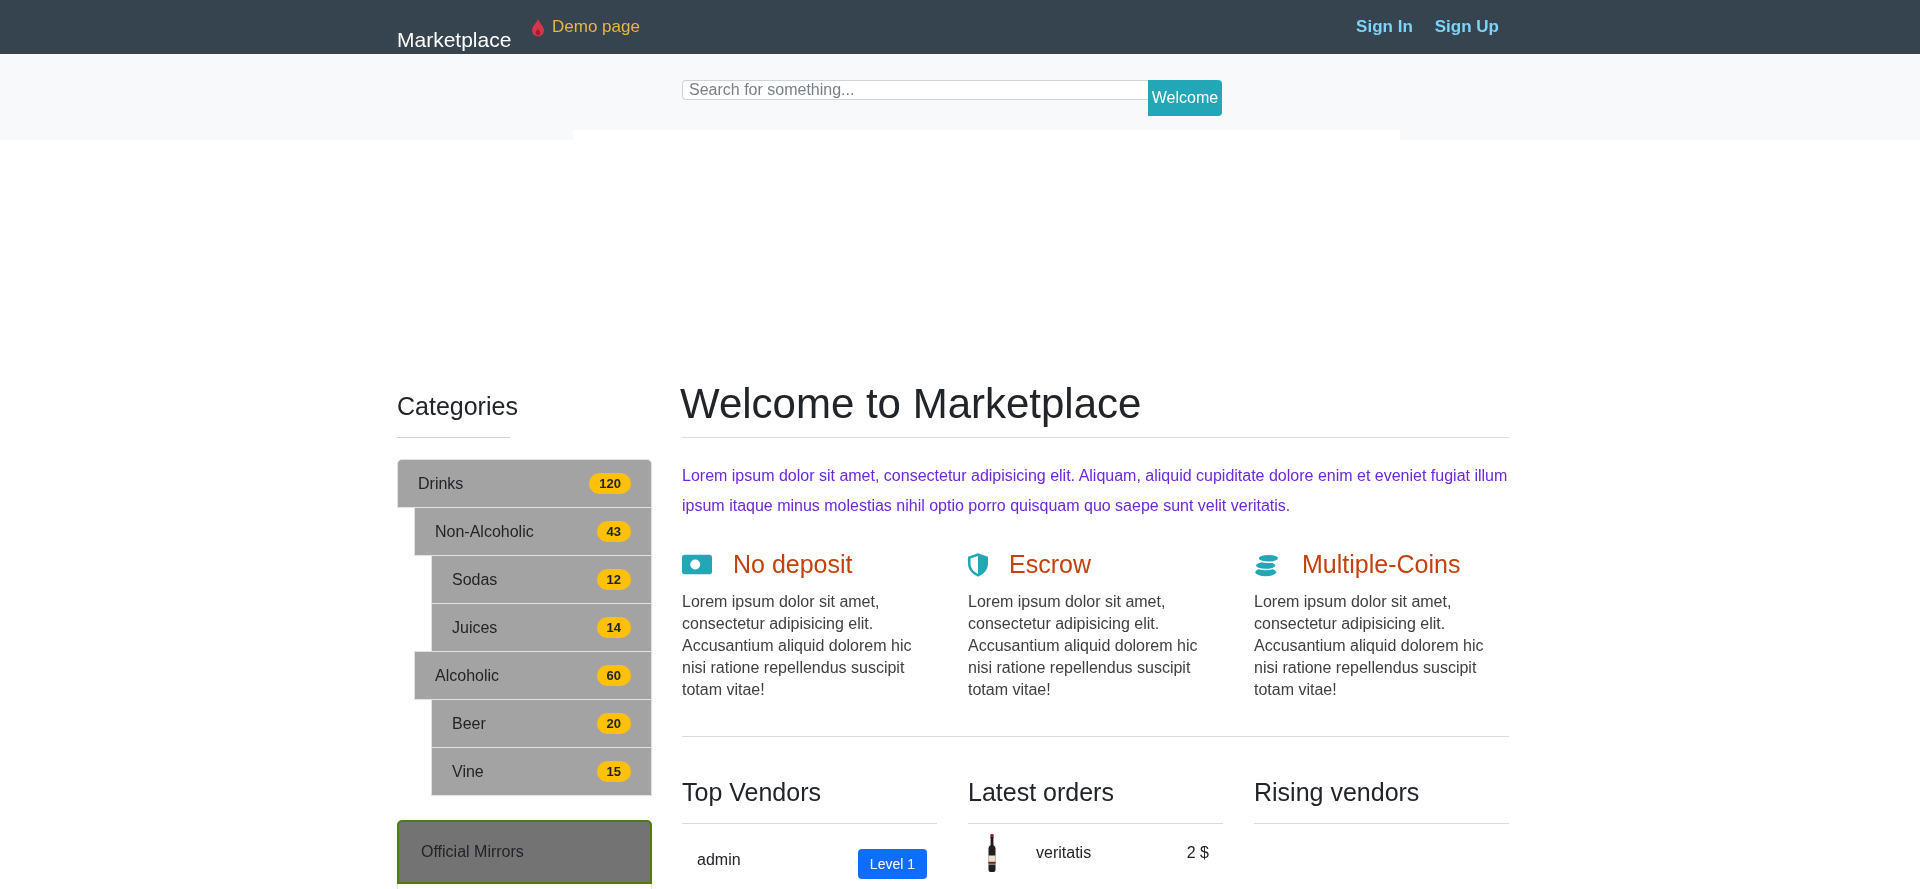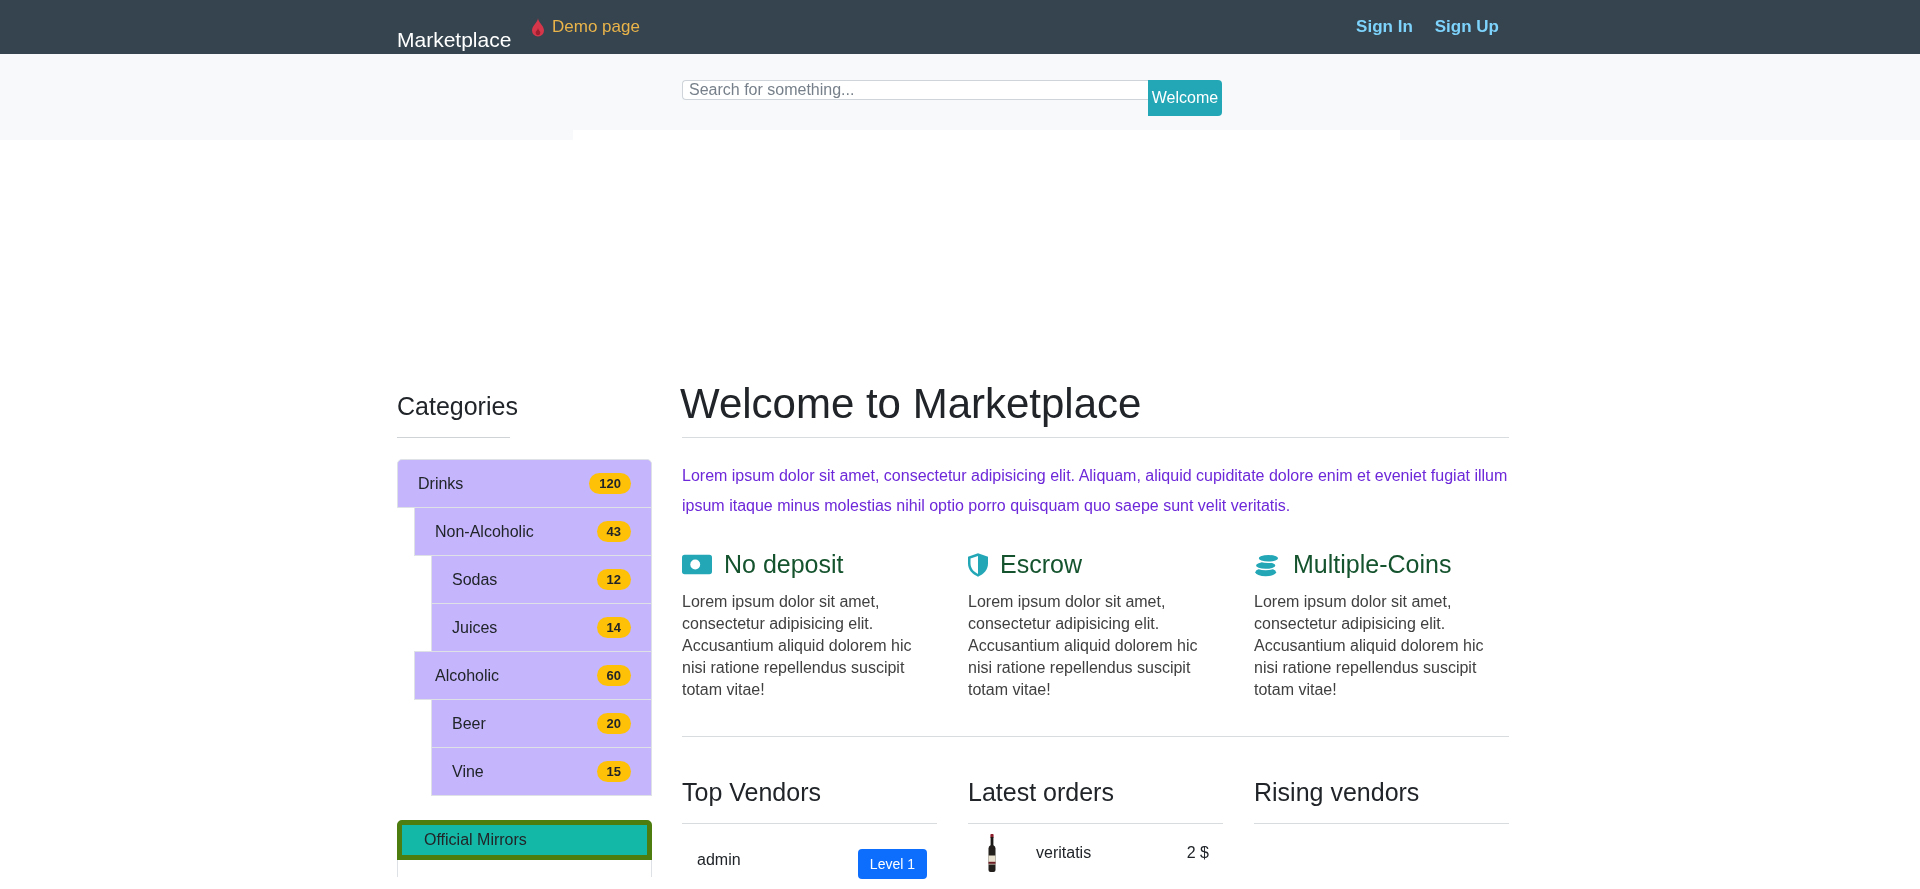--- a/index.html
+++ b/index.html
@@ -25,42 +25,42 @@
     font-family:"Liberation Sans", sans-serif; background:#fff; }
   .search-input::placeholder { color:#77808a; }
   .search-btn { width:74px; height:36px; background:#23a7b7; color:#fff; border:none;
     border-radius:0 4px 4px 0; font-size:16px; cursor:pointer; font-family:"Liberation Sans", sans-serif; }
 
   
   .side-title { position:absolute; left:397px; top:392px; font-size:25px; font-weight:400; color:#212529; }
   .side-hr { position:absolute; left:397px; top:437px; width:113px; height:0;
     border-top:1px solid #cfd3d6; }
   .cat-list { position:absolute; left:397px; top:459px; width:255px; }
-  .cat-item { position:relative; height:49px; margin-top:-1px; background:#c4b5fd;
+  .cat-item { position:relative; height:49px; margin-top:-1px; background:#a3a3a3;
     border:1px solid #dee2e6; display:flex; align-items:center; justify-content:space-between;
     padding:0 20px; font-size:16px; color:#212529; cursor:pointer; }
   .cat-item.first { margin-top:0; border-radius:5px 5px 0 0; }
   .cat-item.lvl1 { margin-left:17px; }
   .cat-item.lvl2 { margin-left:34px; }
   .badge-pill { background:#ffc107; color:#212529; font-size:13px; font-weight:700;
     border-radius:50rem; padding:4px 10px; line-height:1; }
   .mirrors { position:absolute; left:397px; top:820px; width:255px; }
-  .mirrors-header { height:40px; background:#14b8a6; border:5px solid #4d7c0f;
+  .mirrors-header { height:64px; background:#737373; border:2px solid #4d7c0f;
     border-radius:5px 5px 0 0; display:flex; align-items:center; padding:0 22px;
     font-size:16px; color:#212529; cursor:pointer; }
   .mirrors-row { height:17px; background:#fff; border-left:1px solid #dee2e6; border-right:1px solid #dee2e6; }
 
   
   .main-title { position:absolute; left:680px; top:380px; font-size:42px; font-weight:400; color:#212529; }
   .main-hr1 { position:absolute; left:682px; top:437px; width:827px; border-top:1px solid #d9dcde; }
   .intro { position:absolute; left:682px; top:461px; width:827px; font-size:16px; line-height:30px; color:#6d28d9; }
 
   .features { position:absolute; left:682px; top:550px; width:827px; display:flex; gap:31px; }
   .feature { width:255px; }
-  .feature-head { display:flex; align-items:center; gap:12px; font-size:25px; font-weight:400; color:#14532d; }
+  .feature-head { display:flex; align-items:center; gap:21px; font-size:25px; font-weight:400; color:#c2410c; }
   .feature p { margin-top:12px; font-size:16px; line-height:22px; color:#404040; }
 
   .main-hr2 { position:absolute; left:682px; top:736px; width:827px; border-top:1px solid #d9dcde; }
 
   .bottom { position:absolute; left:682px; top:778px; width:827px; display:flex; gap:31px; }
   .bcol { width:255px; }
   .bcol h3 { font-size:25px; font-weight:400; color:#212529; }
   .bcol hr { border:none; border-top:1px solid #d9dcde; margin:16px 0 8px 0; }
   .vendor-row { display:flex; align-items:center; justify-content:space-between;
     padding:8px 10px 0 15px; font-size:16px; }

